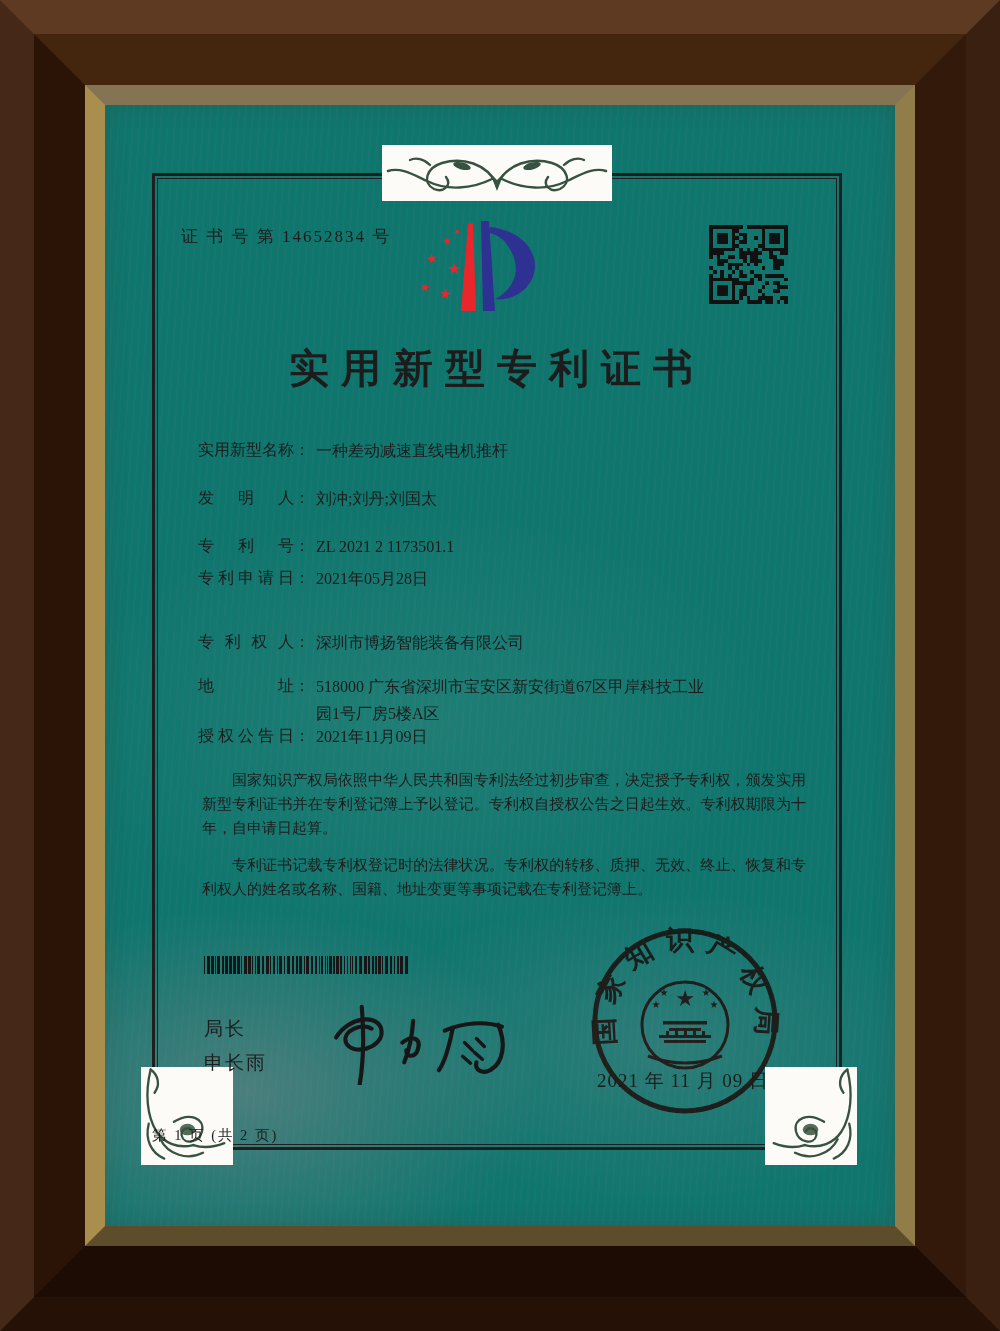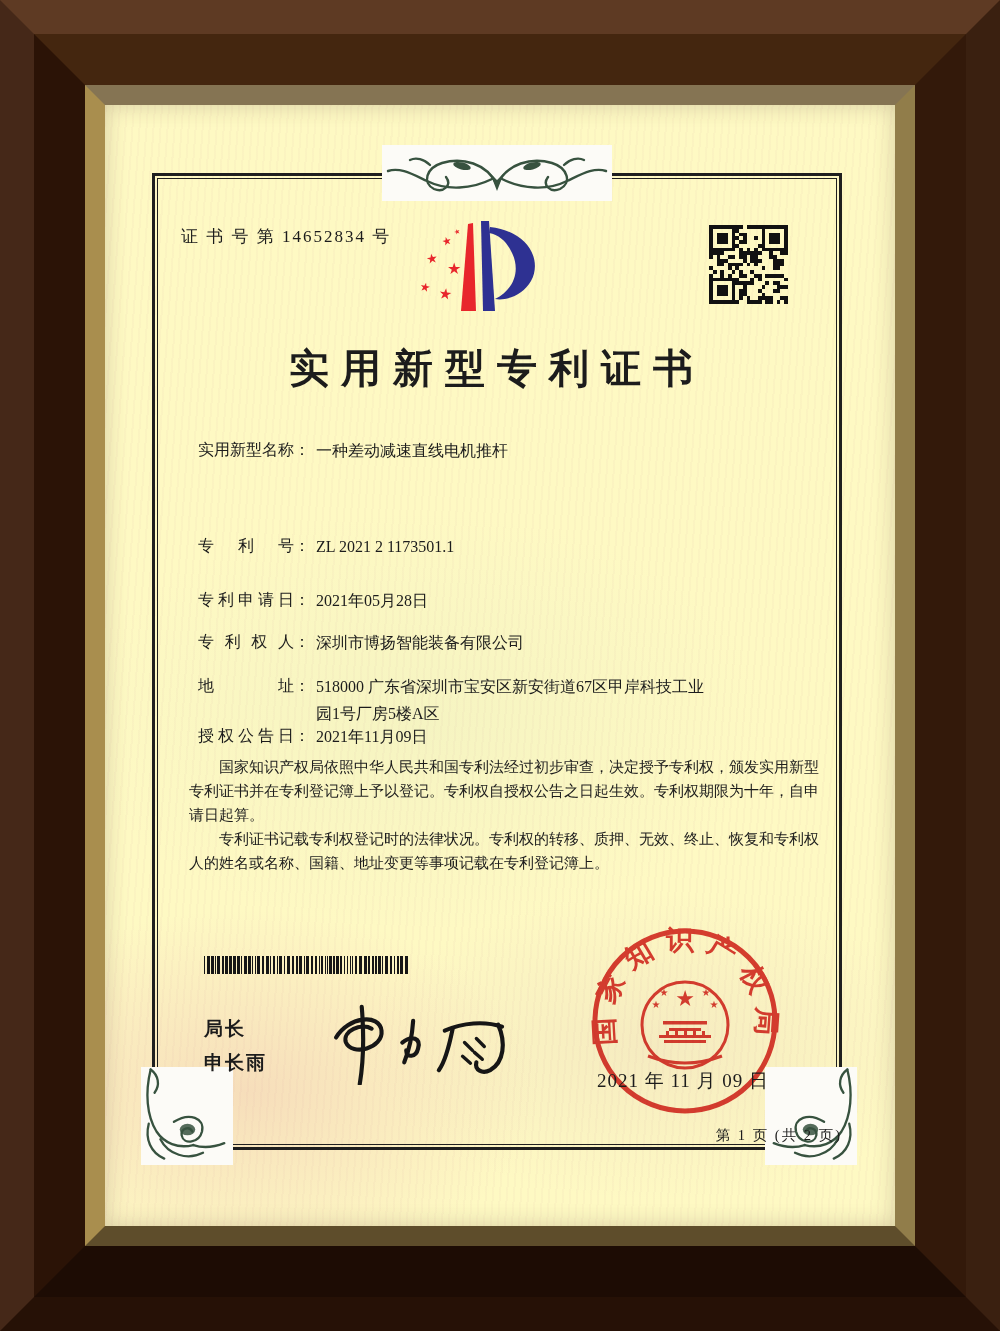--- a/index.html
+++ b/index.html
@@ -10,21 +10,21 @@
 html,body{margin:0;padding:0}
 body{width:1000px;height:1331px;background:#14100b;overflow:hidden;
      font-family:"Liberation Serif","DejaVu Serif",serif;color:var(--ink)}
 #stage{position:relative;width:1000px;height:1331px}
 .f{width:100%;height:100%}
 .f1{border:34px solid;border-color:#5e3a23 #3a2010 #261106 #452818}
 .f2{border:51px solid;border-color:#44260f #33190a #1d0c04 #2b1306;
     box-shadow:inset 0 0 0 1px rgba(120,80,50,.35)}
 .f3{border:20px solid;border-color:#857453 #917d4a #5e4d2b #a98e4e;
     box-shadow:inset 0 0 5px rgba(0,0,0,.45)}
-.paper{position:relative;width:100%;height:100%;background:#fef9c3;
+.paper{position:relative;width:100%;height:100%;background:#0f766e;
        box-shadow:inset 0 0 22px rgba(70,45,35,.22)}
 .texture{position:absolute;inset:0;pointer-events:none;
   background:
    radial-gradient(ellipse 420px 260px at 18% 88%, rgba(226,150,165,.28), rgba(226,150,165,0) 70%),
    radial-gradient(ellipse 420px 220px at 70% 84%, rgba(200,160,175,.16), rgba(200,160,175,0) 70%),
    radial-gradient(ellipse 500px 300px at 40% 55%, rgba(170,200,180,.10), rgba(170,200,180,0) 70%),
    repeating-linear-gradient(94deg, rgba(190,120,140,.045) 0 2px, rgba(190,120,140,0) 2px 7px);}
 .abs{position:absolute}
 .border-box{left:47px;top:68px;width:690px;height:977px;border:3px solid #1f1f1f}
 .border-inner{position:absolute;inset:2px;border:1px solid #1f1f1f}
@@ -33,30 +33,30 @@
 .title{left:47px;top:236px;width:690px;text-align:center;font-size:40px;
        font-weight:600;letter-spacing:12px}
 .row{left:93px;width:640px;font-size:16px;line-height:22px;white-space:nowrap}
 .flabel{display:inline-block;width:96px;text-align:justify;text-align-last:justify;
         vertical-align:top}
 .fcolon{vertical-align:top}
 .fvalue{display:inline-block;margin-left:6px;vertical-align:top;white-space:pre-line;
         line-height:27px;margin-top:-2px}
 .pair2{position:absolute;left:249px;top:0;white-space:nowrap}
 .paras{left:84px;top:650px;width:630px;font-size:15px;line-height:24px;text-align:justify}
-.paras p{margin:0;text-indent:2em}
-.commissioner{left:99px;font-size:19px;font-weight:700;letter-spacing:2px;
+.paras p{margin:13px;text-indent:2em}
+.commissioner{left:99px;font-size:19px;font-weight:400;letter-spacing:2px;
   font-family:"Liberation Sans","DejaVu Sans",sans-serif}
 .sig{left:212px;top:896px;width:215px;height:84px}
 .seal{left:485px;top:821px;width:190px;height:190px;mix-blend-mode:multiply;opacity:.93}
 .seal-stroke{stroke:var(--seal-red);fill:none}
 .seal-fill{fill:var(--seal-red)}
 .seal-arc{letter-spacing:11px;font-weight:700;font-size:27px;fill:var(--seal-red)}
 .seal-date{left:492px;top:963px;font-size:19px;letter-spacing:1px}
-.footer{left:47px;top:1021px;width:690px;text-align:right;font-size:14.5px;letter-spacing:2px}
+.footer{left:47px;top:1021px;width:690px;text-align:left;font-size:14.5px;letter-spacing:2px}
 .orn{stroke:var(--orn-green);fill:none;stroke-width:2.4;stroke-linecap:round}
 .orn-fill{fill:var(--orn-green);stroke:none}
 .logo-blue{fill:var(--logo-blue)}
 .logo-red{fill:var(--logo-red)}
 .mirror{transform:scaleX(-1)}
 </style>
 </head>
 <body>
 
 <div id="stage">
@@ -351,24 +351,27 @@
               <rect x="64" y="80" width="4" height="4" fill="#111"></rect>
               <rect x="72" y="80" width="4" height="4" fill="#111"></rect>
               <rect x="80" y="80" width="4" height="4" fill="#111"></rect>
             </svg>
 
   <div class="abs title">实用新型专利证书</div>
 
   <div class="abs row" style="top:334px">
     <span class="flabel">实用新型名称</span><span class="fcolon">：</span><span class="fvalue">一种差动减速直线电机推杆</span>
   </div>
+  <div class="abs row" style="top:382px">
+    <span class="flabel">发明人</span><span class="fcolon">：</span><span class="fvalue">刘冲;刘丹;刘国太</span>
+  </div>
   <div class="abs row" style="top:430px">
     <span class="flabel">专利号</span><span class="fcolon">：</span><span class="fvalue">ZL 2021 2 1173501.1</span>
   </div>
-  <div class="abs row" style="top:484px">
+  <div class="abs row" style="top:462px">
     <span class="flabel">专利申请日</span><span class="fcolon">：</span><span class="fvalue">2021年05月28日</span>
   </div>
   <div class="abs row" style="top:526px">
     <span class="flabel">专利权人</span><span class="fcolon">：</span><span class="fvalue">深圳市博扬智能装备有限公司</span>
   </div>
   <div class="abs row" style="top:570px">
     <span class="flabel">地址</span><span class="fcolon">：</span><span class="fvalue">518000 广东省深圳市宝安区新安街道67区甲岸科技工业
 园1号厂房5楼A区</span>
   </div>
   <div class="abs row" style="top:620px">

